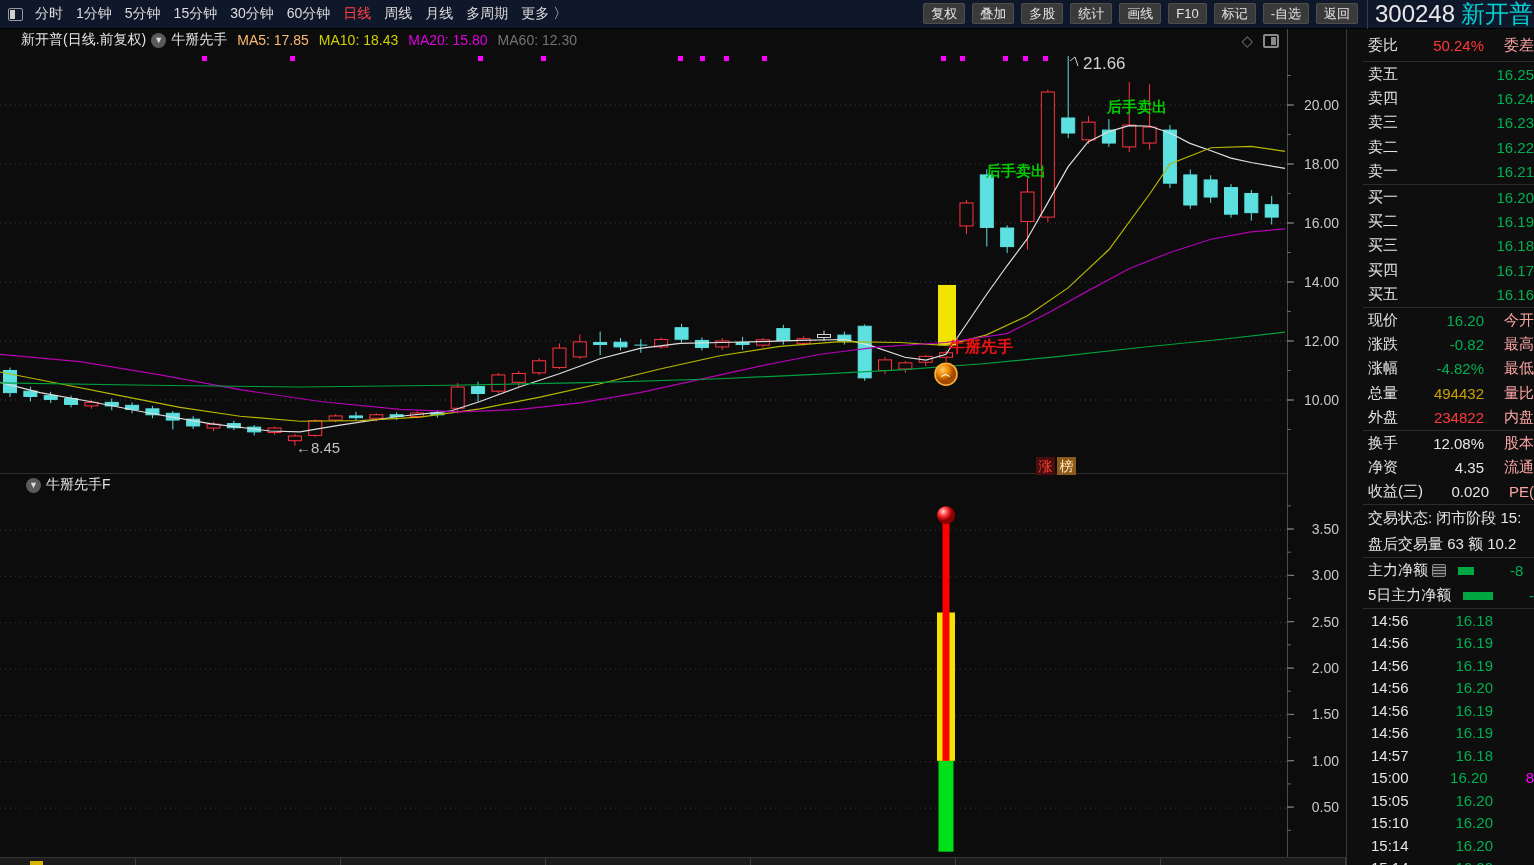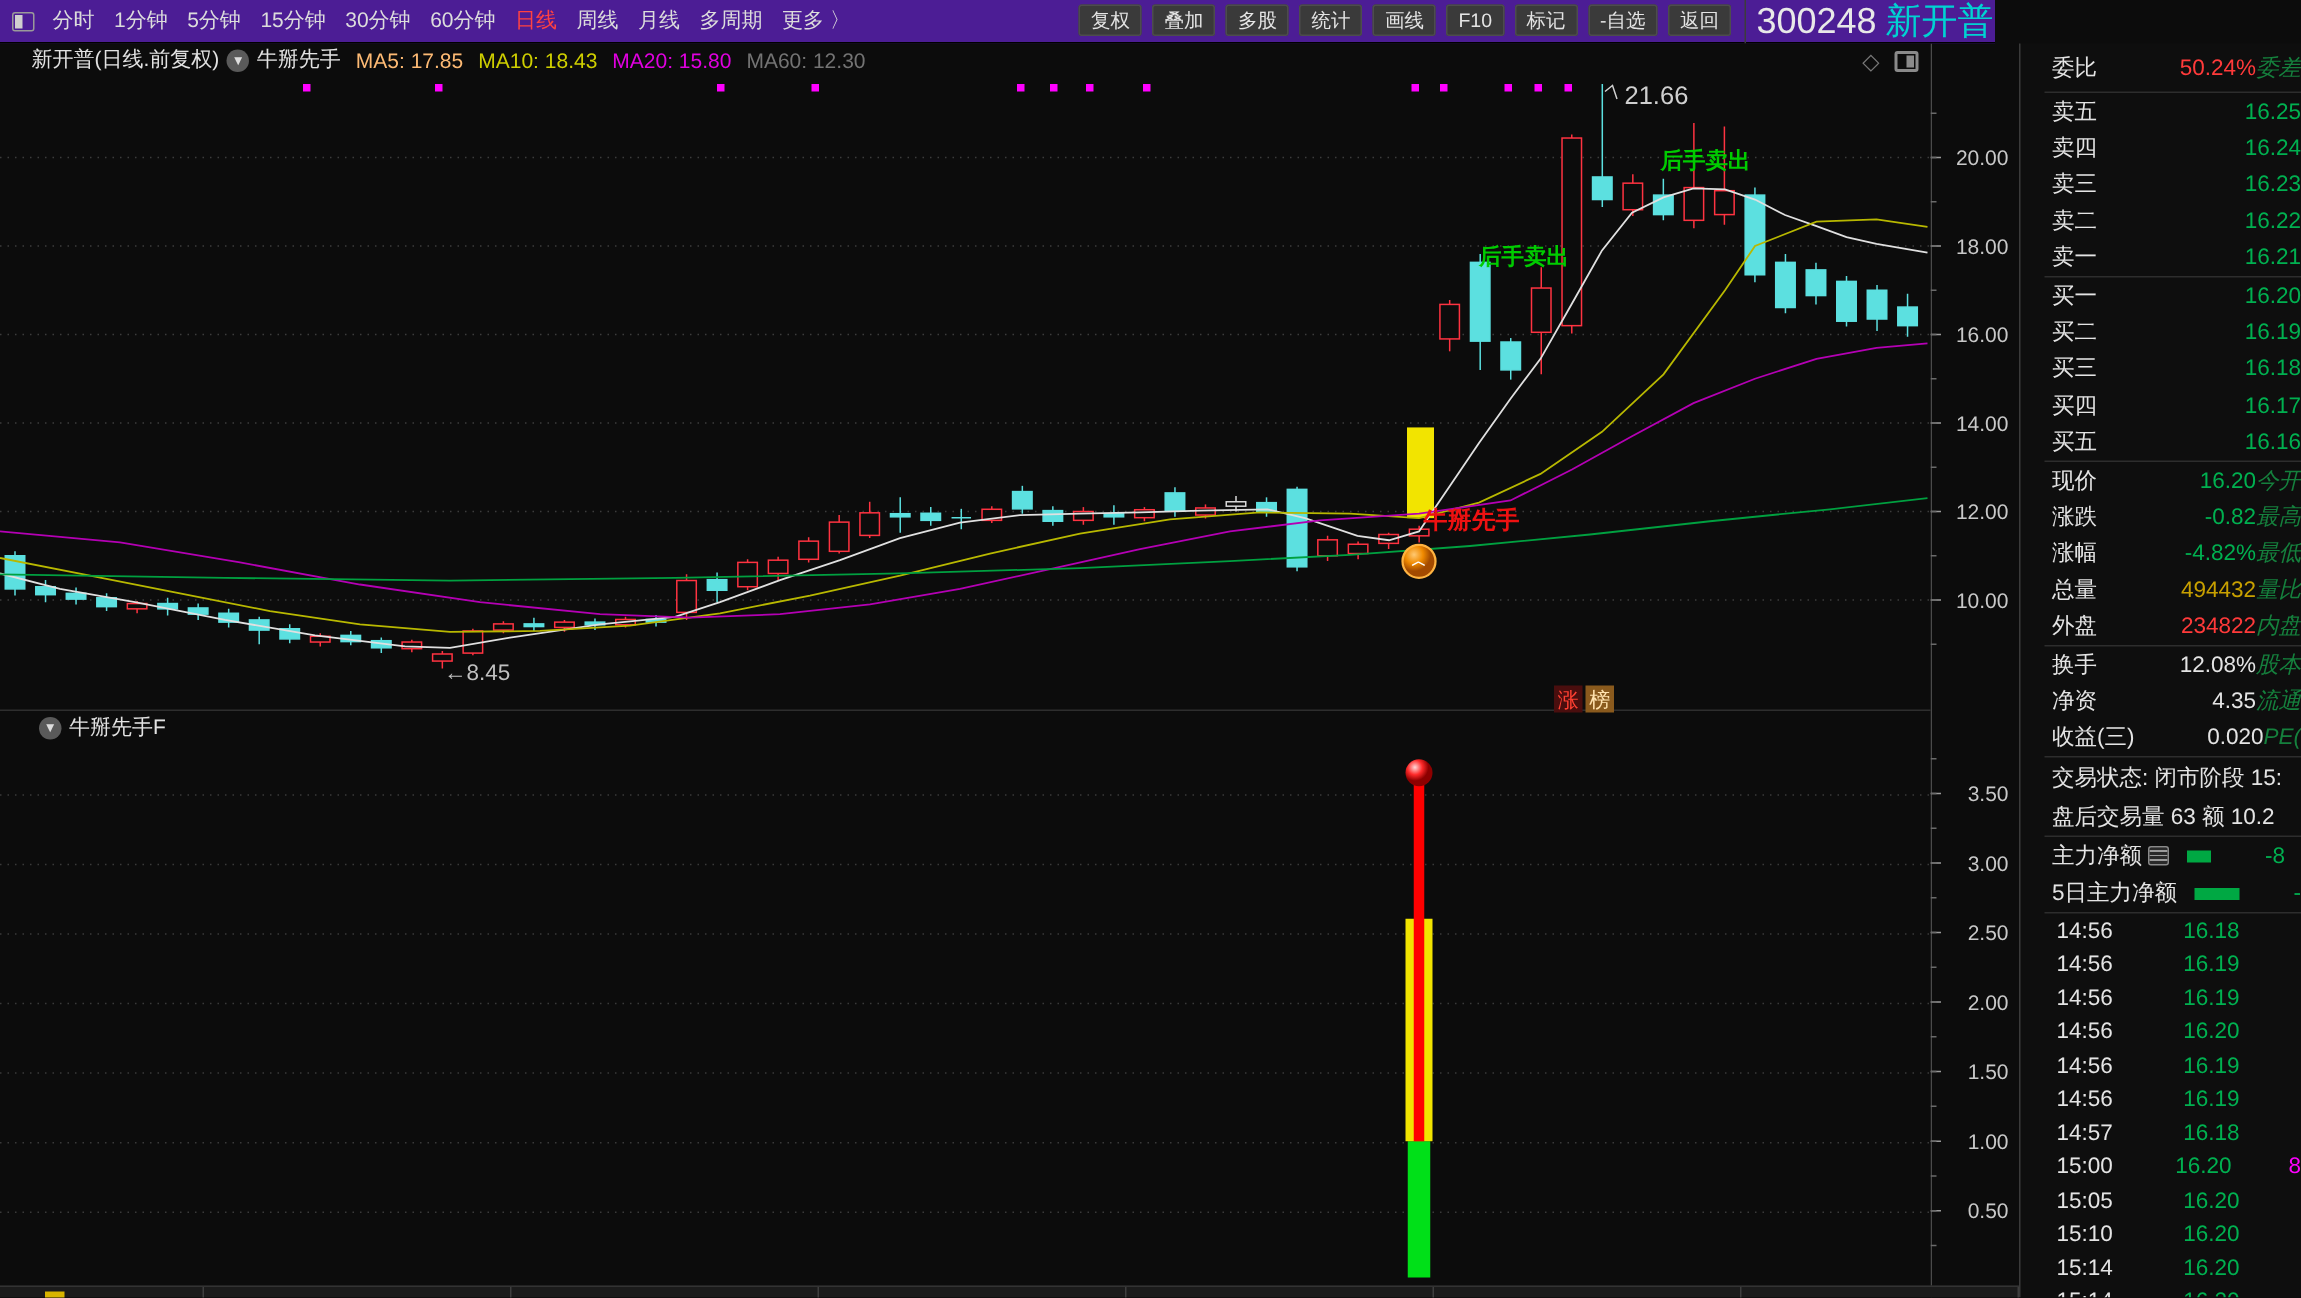--- a/index.html
+++ b/index.html
@@ -1,21 +1,21 @@
 <!DOCTYPE html>
 <html><head>
 <meta charset="utf-8">
 <style>
   * { margin:0; padding:0; box-sizing:border-box; }
   html,body { width:1534px; height:865px; background:#0c0c0c; overflow:hidden;
     font-family:"Liberation Sans","DejaVu Sans",sans-serif; }
   #app { position:relative; width:1534px; height:865px; background:#0c0c0c; color:#e0e0e0; }
 
   
-  #toolbar { position:absolute; left:0; top:0; width:1330px; height:29px; background:#4c1d95;
+  #toolbar { position:absolute; left:0; top:0; width:1534px; height:29px; background:#0f172a;
     border-bottom:1px solid #000; display:flex; align-items:center; font-size:14px; color:#dcdcdc; }
   .tb-winicon { width:15px; height:13px; border:1px solid #9a9a9a; border-radius:2px; margin:0 12px 0 8px;
     position:relative; }
   .tb-winicon::after { content:""; position:absolute; left:1px; top:1px; bottom:1px; width:5px; background:#cfcfcf; }
   .period { margin-right:13px; cursor:default; white-space:nowrap; }
   .period.active { color:#ff4242; }
   #tb-spacer { flex:1; }
   .tb-btn { background:#3a3a3a; border:1px solid #4d4d4d; border-radius:2px; padding:2px 7px; margin-right:7px;
     font-size:13px; color:#e4e4e4; white-space:nowrap; }
   #tb-divider { width:1px; height:29px; background:#3c3c3c; margin:0 6px 0 2px; }
@@ -55,21 +55,21 @@
   #strip-mark { position:absolute; left:30px; top:3px; width:13px; height:5px; background:#d8b400; }
   .strip-tick { position:absolute; top:0; width:1px; height:8px; background:#3e3e3e; }
 
   
   #sidebar { position:absolute; left:1346px; top:29px; width:188px; height:836px; background:#0e0e0e;
     border-left:1px solid #3a3a3a; overflow:hidden; font-size:15px;padding-left:16px; }
   .sb-sep { border-top:1px solid #2d2d2d; }
   .sb-row { height:24.4px; display:flex; align-items:center; padding:0 0 0 5px; white-space:nowrap; }
   .sb-row .lab { color:#e4e4e4; }
   .sb-row .val { margin-left:auto; text-align:right; width:78px; }
-  .sb-row .lab2 { margin-left:0; color:#15803d;font-style:italic; }
+  .sb-row .lab2 { margin-left:20px; color:#fca5a5; }
   .sb-line { height:25px; display:flex; align-items:center; padding-left:5px; color:#e4e4e4; white-space:nowrap; }
   .mf-icon { width:14px; height:13px; border:1px solid #8a8a8a; border-radius:2px; margin-left:4px;
     background:repeating-linear-gradient(#2a2a2a 0 2px, #9a9a9a 2px 3px); }
   .mf-bar { height:8px; background:#00a843; margin-left:12px; }
   .tick-row { height:22.5px; display:flex; align-items:center; padding:0 0 0 8px; white-space:nowrap; }
   .tick-time { color:#e4e4e4; width:52px; }
   .tick-price { color:#00b050; width:70px; text-align:right; }
   .tick-extra { color:#ff00ff; margin-left:38px; }
   .c-green { color:#00b050; } .c-red { color:#ff3a3a; } .c-yellow { color:#c8a000; } .c-white { color:#e4e4e4; }
 </style>

